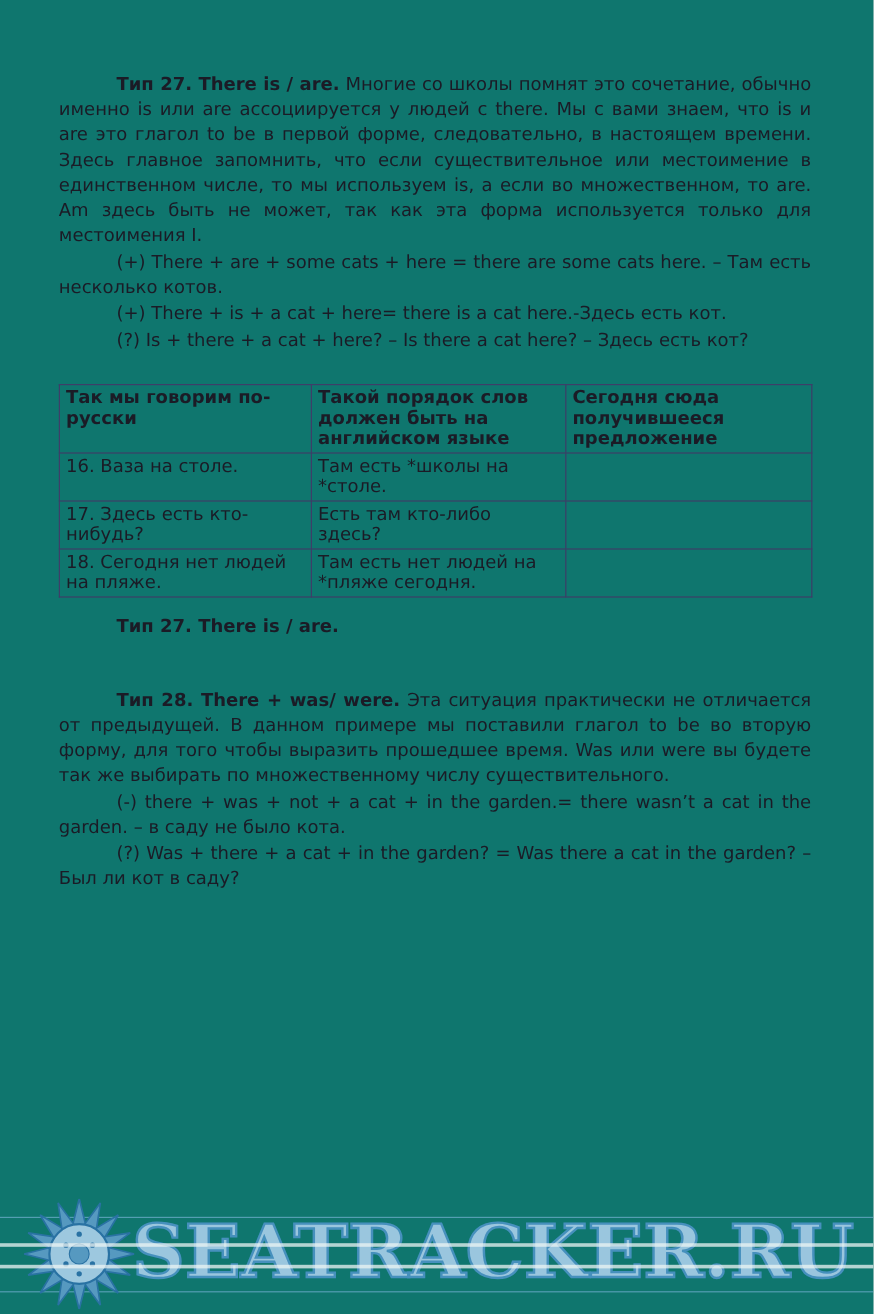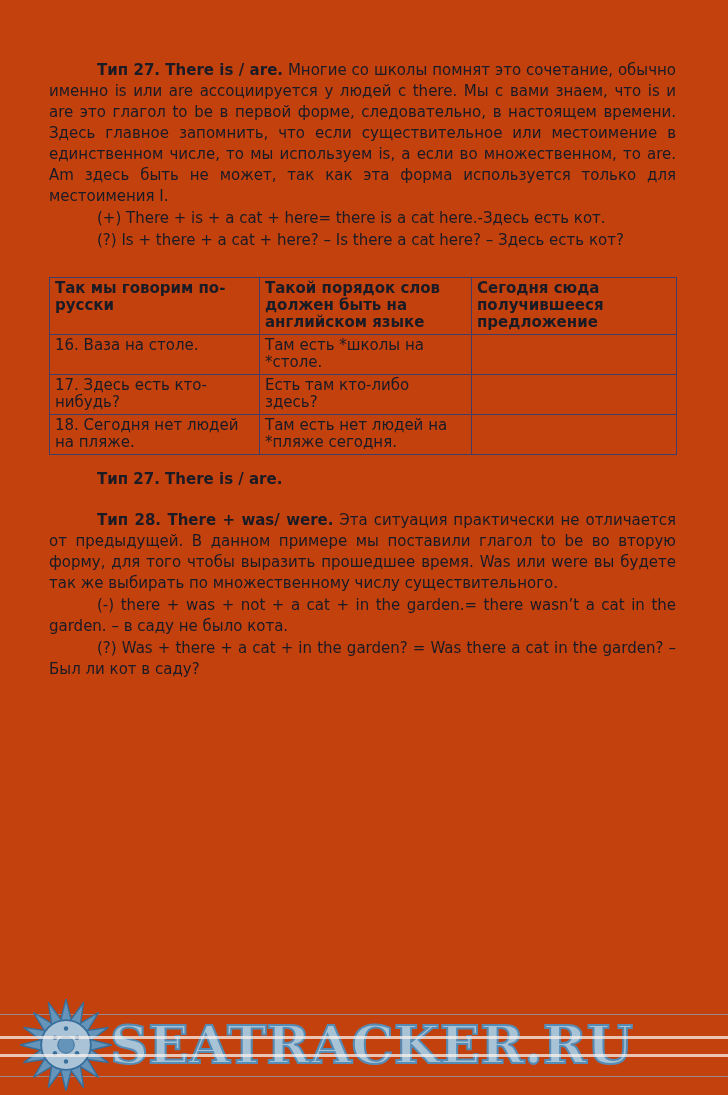--- a/index.html
+++ b/index.html
@@ -1,21 +1,21 @@
 <!DOCTYPE html>
 <html><head>
 <meta charset="utf-8">
 <style>
   html, body { margin: 0; padding: 0; background: #e8e8e8; }
   .page {
     position: relative;
     width: 728px;
     height: 1095px;
     margin: 0 auto;
-    background: #c2410c;
+    background: #0f766e;
     overflow: hidden;
     font-family: "DejaVu Sans", "Liberation Sans", sans-serif;
     color: #1b1b26;
   }
   .content {
     position: absolute;
     top: 60px;
     left: 49px;
     width: 627px;
     font-size: 15px;
@@ -26,21 +26,21 @@
     text-indent: 48px;
     text-align: justify;
   }
   .para.example { margin: 1px 0; }
   .bold { font-weight: bold; }
   .caption {
     margin: 14px 0 0 0;
     text-indent: 48px;
     font-weight: bold;
   }
-  .type28 { margin-top: 20px; }
+  .type28 { margin-top: 40px; }
 
   table.exercise {
     margin-top: 26px;
     width: 627px;
     border-collapse: collapse;
     table-layout: fixed;
     font-size: 15px;
     line-height: 17px;
     color: #1b1b26;
   }
@@ -92,37 +92,38 @@
     height: 92px;
     z-index: 2;
   }
   .wm-text {
     position: absolute;
     left: 110px;
     top: 8px;
     z-index: 2;
     font-family: "DejaVu Serif", "Liberation Serif", serif;
     font-weight: bold;
-    font-size: 53px;
+    font-size: 61px;
     line-height: 76px;
     letter-spacing: 0px;
     white-space: nowrap;
     color: #a6cde8;
     -webkit-text-stroke: 2px #4b93c4;
     text-shadow: 0 0 1px #4b93c4;
   }
 </style>
 </head>
 <body>
 
 <div class="page">
   <div class="content">
 
     <p class="para"><span class="bold">Тип 27. There is / are.</span><span> Многие со школы помнят это сочетание, обычно именно is или are ассоциируется у людей с there. Мы с вами знаем, что is и are это глагол to be в первой форме, следовательно, в настоящем времени. Здесь главное запомнить, что если существительное или местоимение в единственном числе, то мы используем is, а если во множественном, то are. Am здесь быть не может, так как эта форма используется только для местоимения I.</span></p>
 
+    <p class="para example">(+) There + are + some cats + here = there are some cats here. – Там есть несколько котов.</p>
     <p class="para example">(+) There + is + a cat + here= there is a cat here.-Здесь есть кот.</p>
     <p class="para example">(?) Is + there + a cat + here? – Is there a cat here? – Здесь есть кот?</p>
 
     <table class="exercise">
       <colgroup>
         <col class="col-ru">
         <col class="col-en">
         <col class="col-answer">
       </colgroup>
       <tbody>

